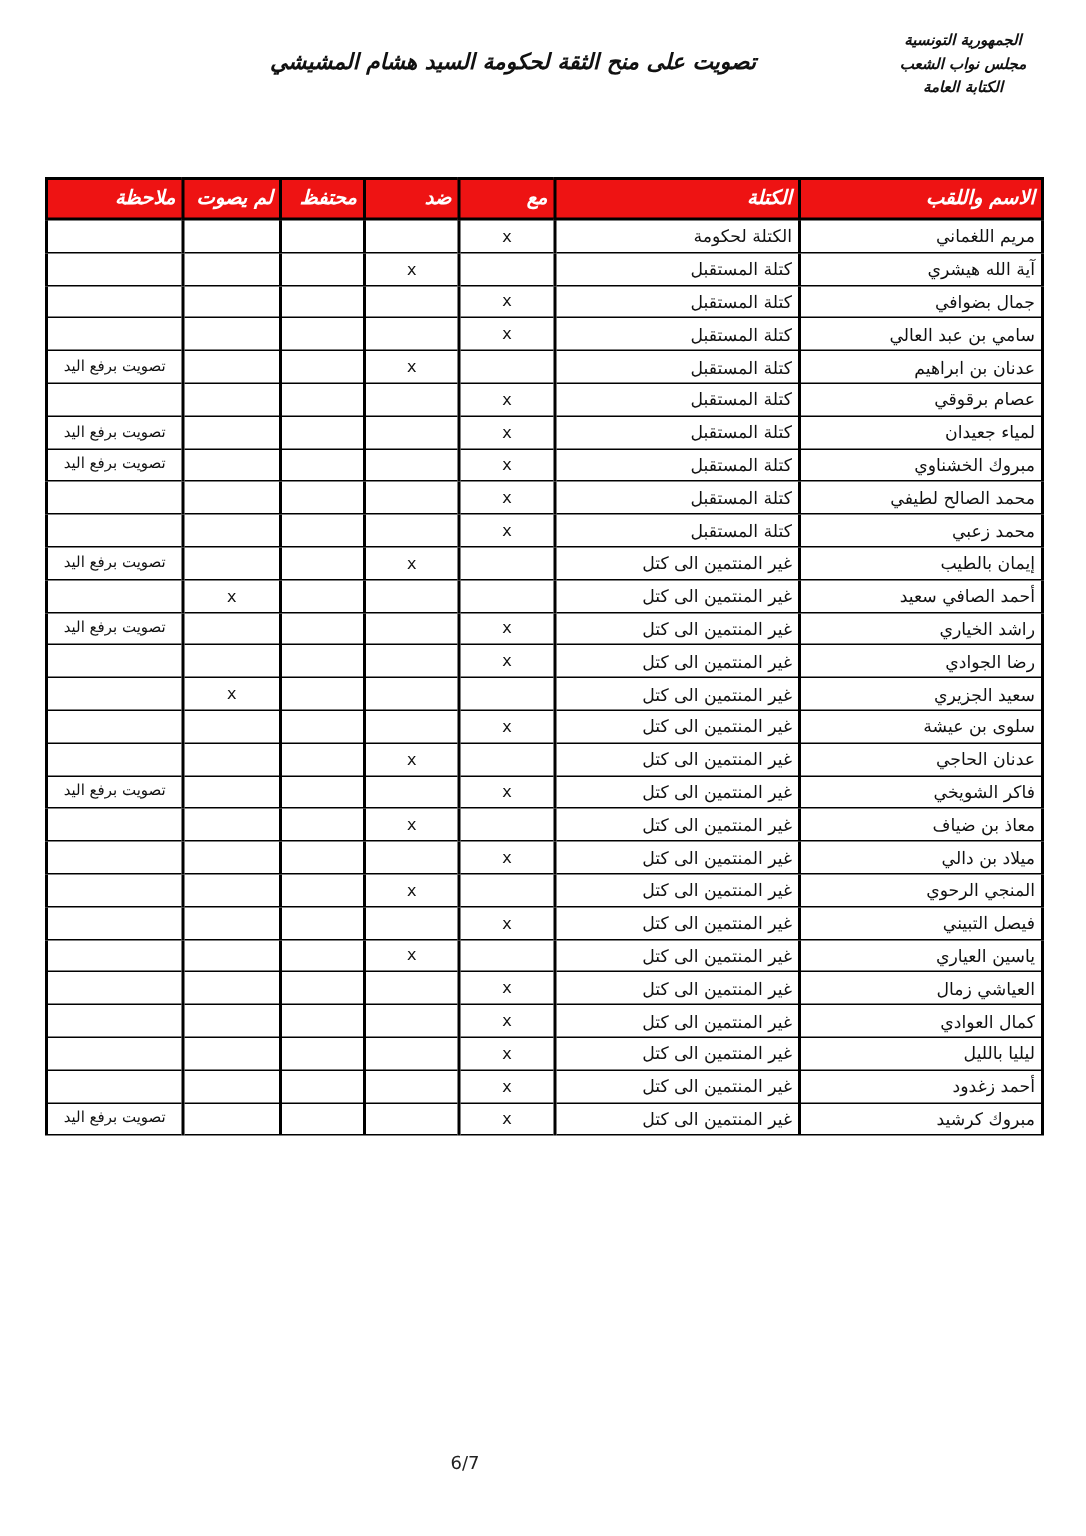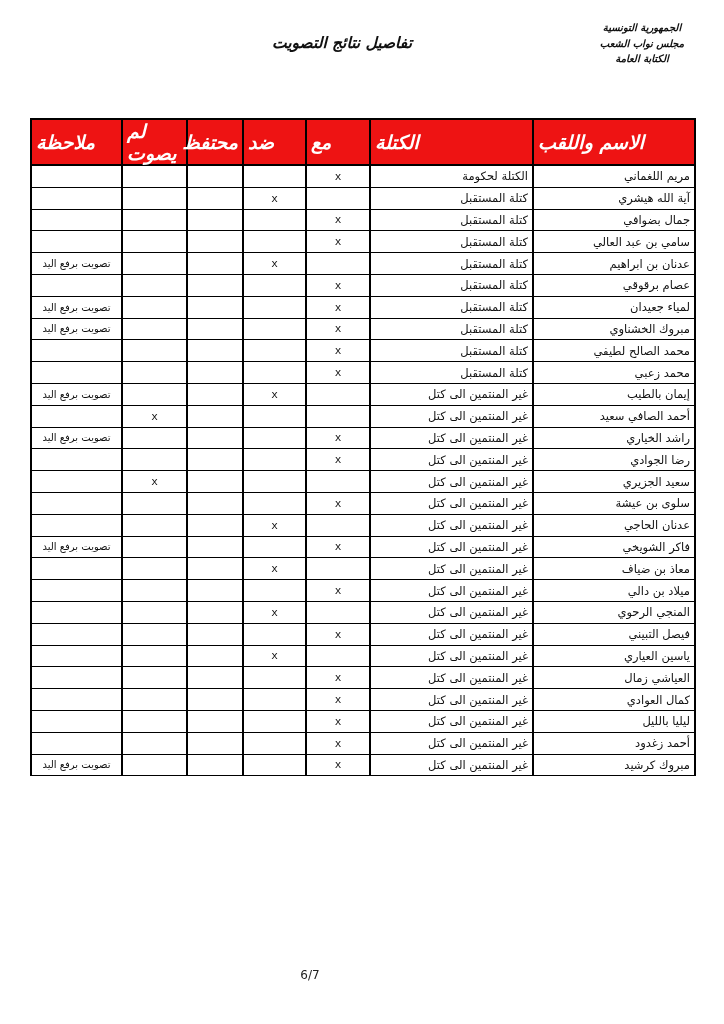--- a/index.html
+++ b/index.html
@@ -34,23 +34,23 @@
   }
   table.results col.c-name{width:162px;}
   table.results col.c-bloc{width:163px;}
   table.results col.c-with{width:64px;}
   table.results col.c-against{width:63px;}
   table.results col.c-abstain{width:56px;}
   table.results col.c-novote{width:65px;}
   table.results col.c-note{width:91px;}
   table.results th{
     background:var(--header-bg);color:var(--header-text);
-    font-size:19px;font-weight:bold;font-style:italic;
+    font-size:13px;font-weight:bold;font-style:italic;
     height:25px;border:2px solid var(--border);
-    padding:0 4px;text-align:left;margin-left:29px;
+    padding:0 4px;text-align:right;margin-left:29px;
   }
   table.results td{
     border-left:2px solid var(--border);
     border-right:2px solid var(--border);
     border-top:1px solid var(--border);
     border-bottom:1px solid var(--border);
     height:20.8px;padding:0 4px;
     font-size:11.5px;color:#111;
     overflow:hidden;white-space:nowrap;
   }
@@ -66,21 +66,21 @@
 </head>
 <body>
 
 <div class="letterhead">
   <div>الجمهورية التونسية</div>
   <div>مجلس نواب الشعب</div>
   <div>الكتابة العامة</div>
 </div>
 
 <div class="titles">
-  <div class="title-line1">تفاصيل نتائج التصويت</div>
+  <div class="title-line3">تصويت على منح الثقة لحكومة السيد هشام المشيشي</div>
 </div>
 
 <table class="results">
   <colgroup>
     <col class="c-name">
       <col class="c-bloc">
       <col class="c-with">
       <col class="c-against">
     <col class="c-abstain">
       <col class="c-novote">

